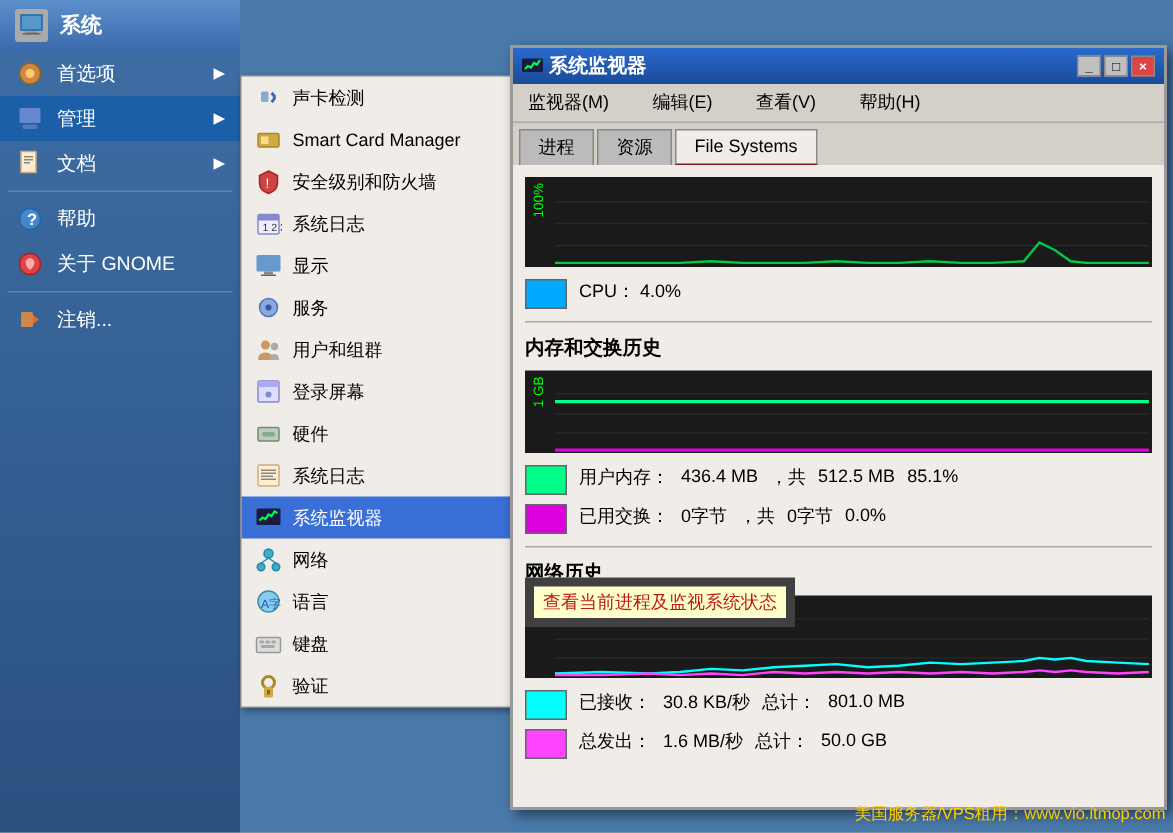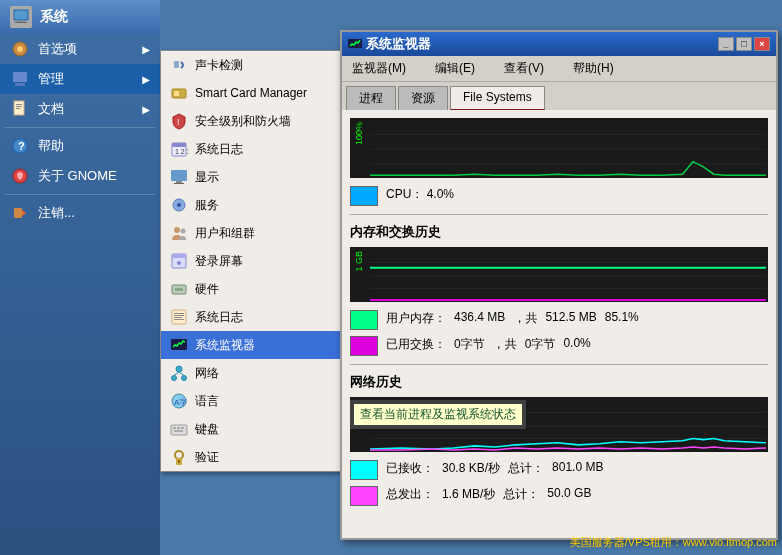--- a/index.html
+++ b/index.html
@@ -106,26 +106,26 @@
     .submenu-item-icon {
       width: 20px;
       height: 20px;
       flex-shrink: 0;
       display: flex; align-items: center; justify-content: center;
     }
 
     .tooltip-box {
       position: absolute;
       left: 350px;
-      top: 400px;
+      top: 385px;
       background: #ffffcc;
-      border: 4px solid #404040;
+      border: 6px solid #404040;
       padding: 2px 6px;
       font-size: 12px;
-      color: #14532d;
+      color: #b91c1c;
       z-index: 50;
       white-space: nowrap;
     }
 
     
     .sysmon-window {
       position: absolute;
       left: 340px;
       top: 30px;
       width: 438px;

